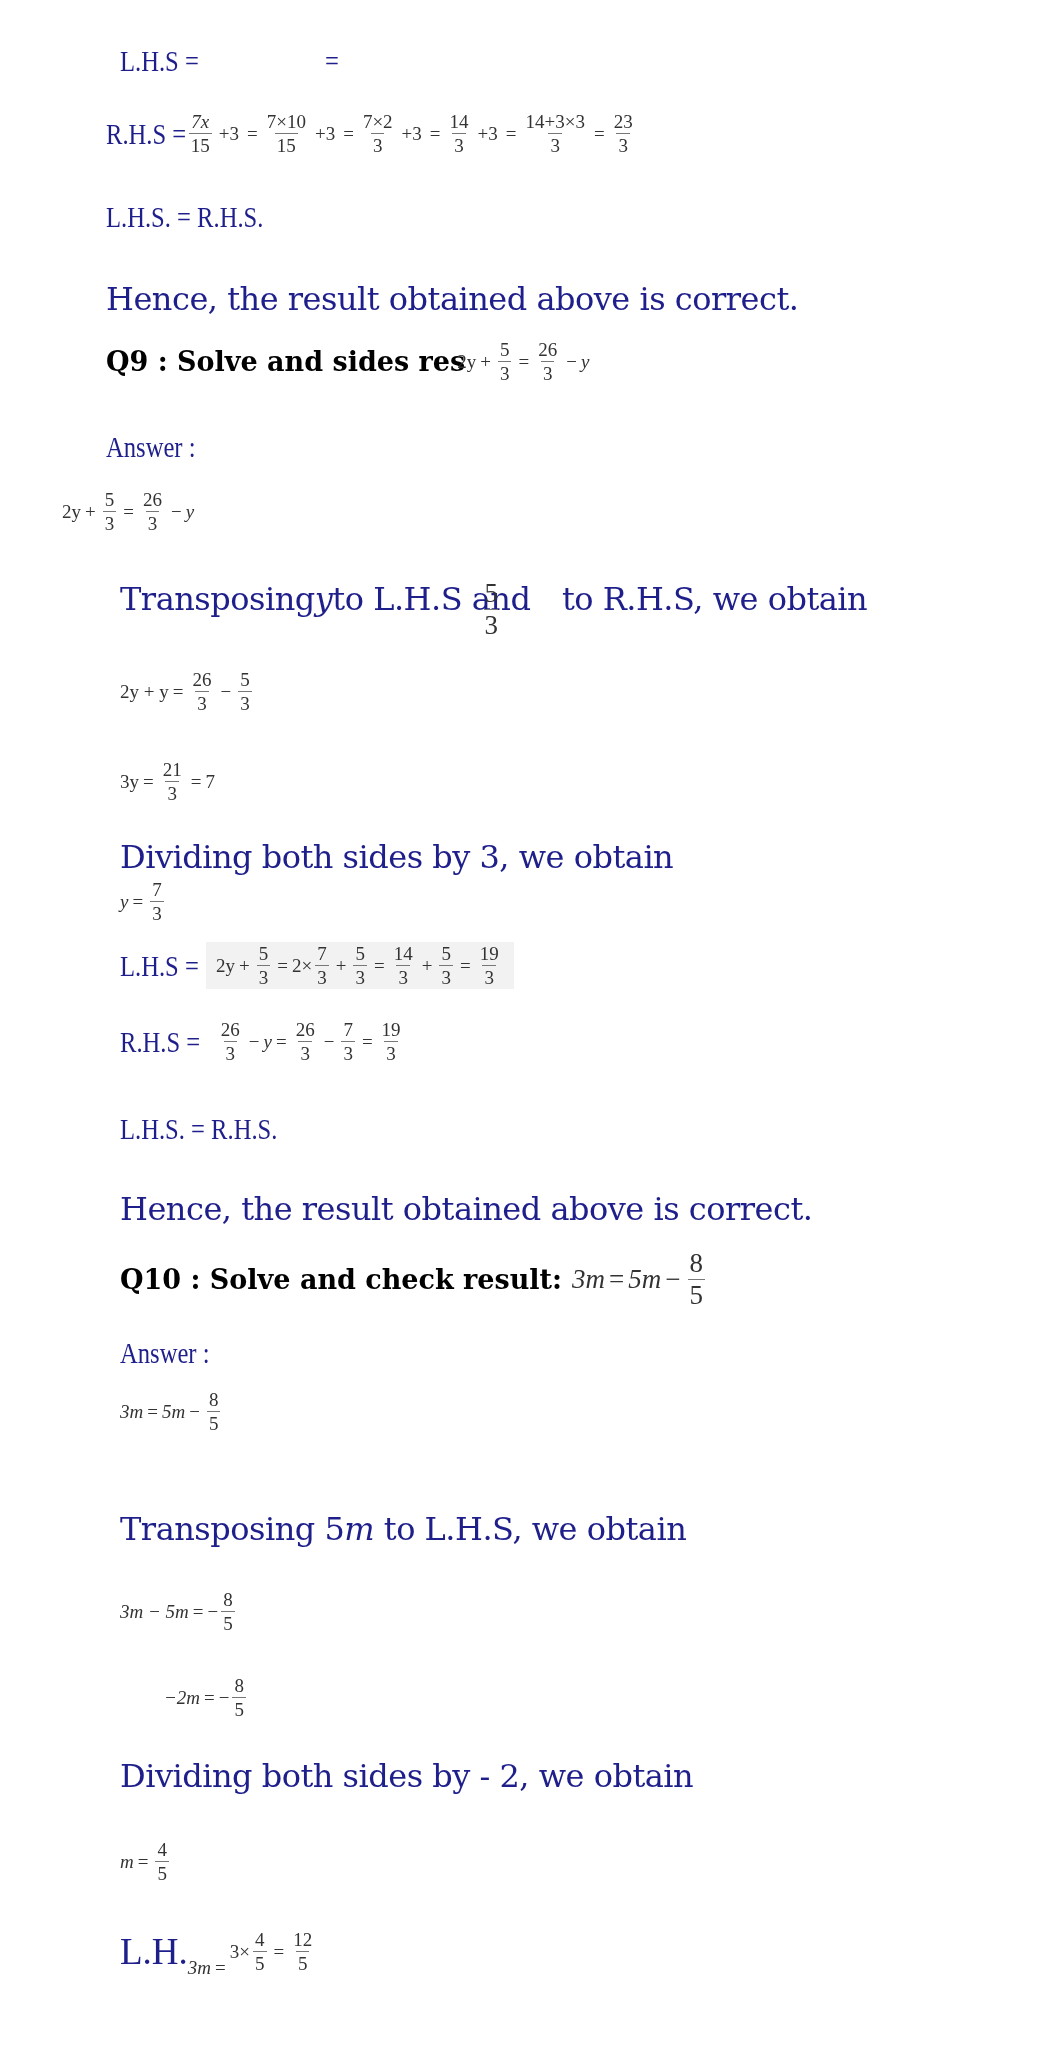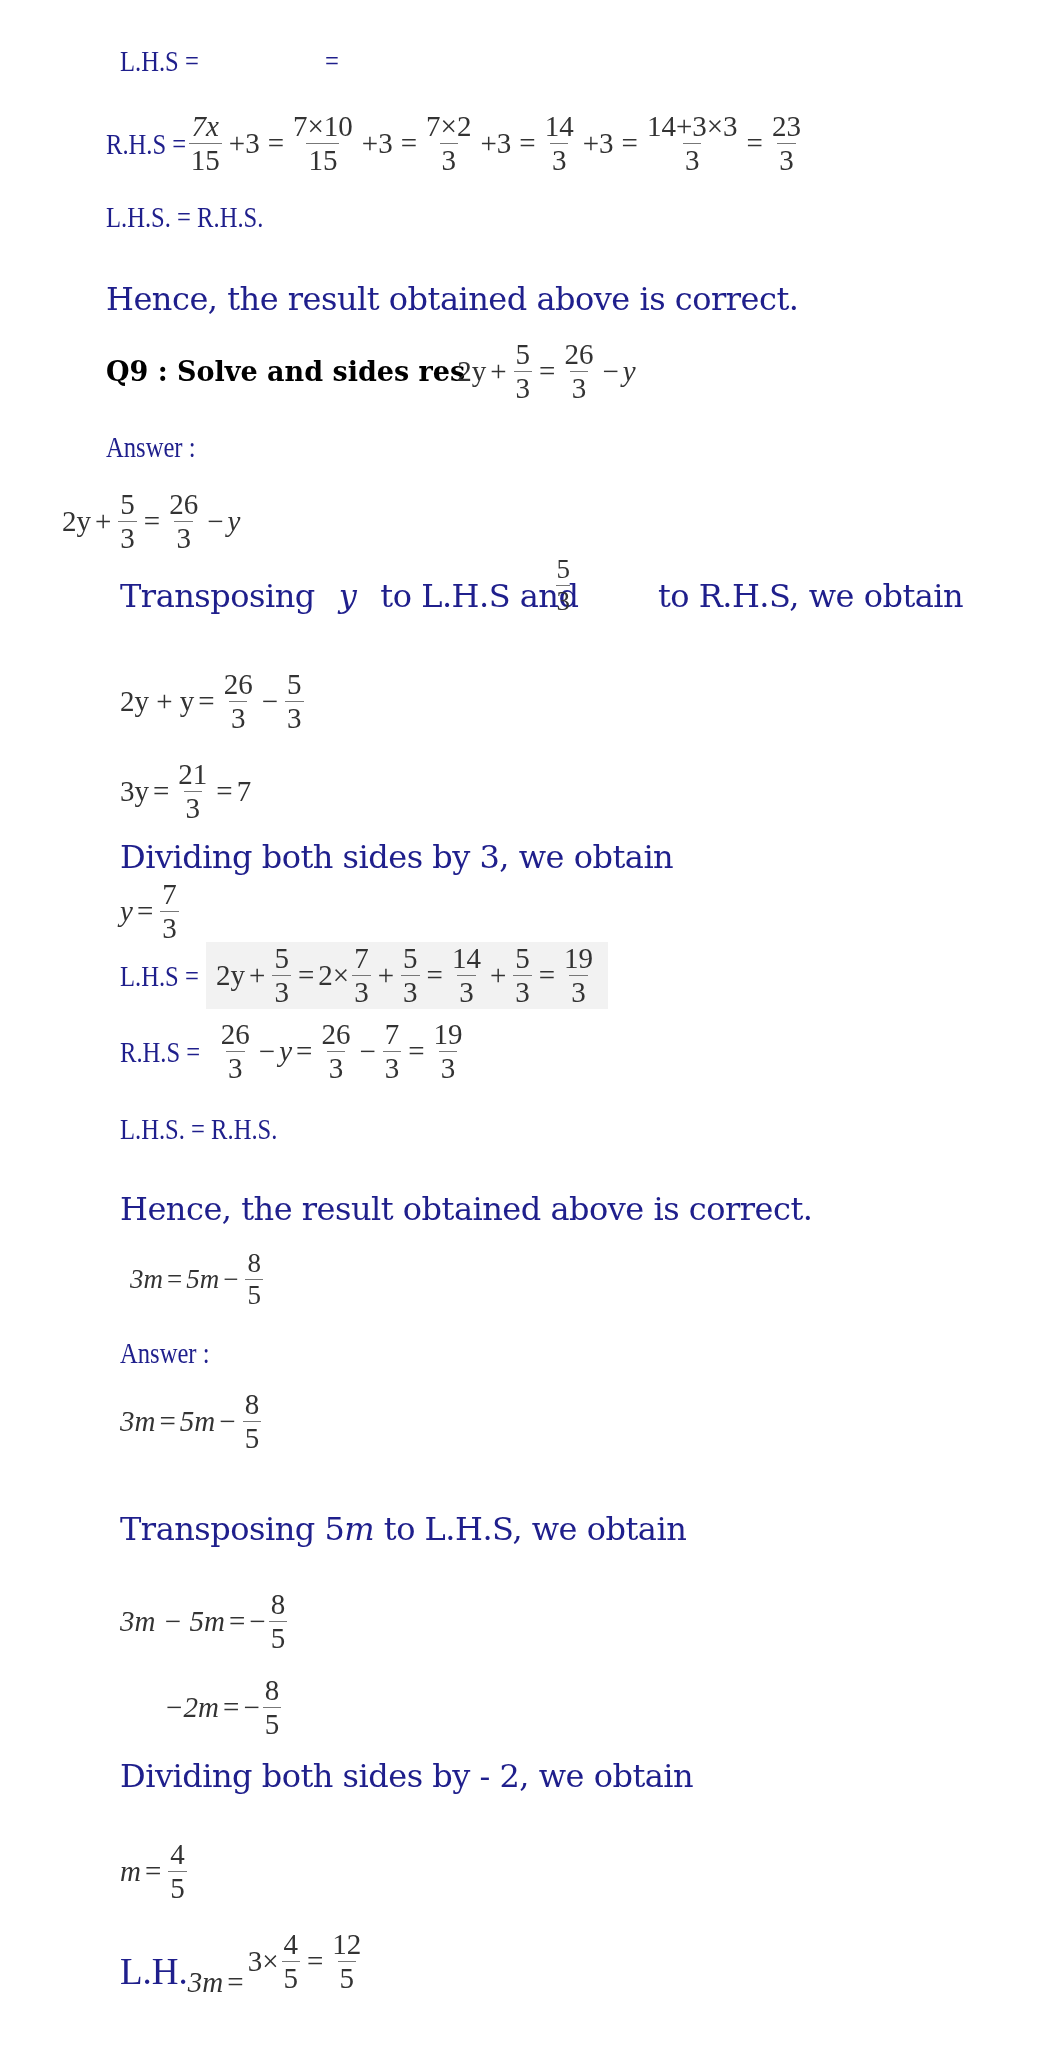--- a/index.html
+++ b/index.html
@@ -1,21 +1,21 @@
 <!DOCTYPE html>
 <html><head>
 <meta charset="utf-8">
 <style>
   html, body { margin:0; padding:0; background:#ffffff; }
   body { width:1039px; height:2048px; position:relative; overflow:hidden; }
   .ln { position:absolute; white-space:nowrap; }
   .blue { color:#1f1f8c; font-family:"DejaVu Serif", serif; font-size:32px; letter-spacing:-0.5px; }
   .blue-c { color:#1f1f8c; font-family:"Liberation Serif", serif; font-size:30px; transform:scaleX(0.82); transform-origin:left center; }
   .qhead { color:#000; font-family:"DejaVu Serif", serif; font-weight:bold; font-size:27px; }
-  .math { color:#333; font-family:"Liberation Serif", serif; font-size:29px; display:inline-flex; align-items:center; }
+  .math { color:#333; font-family:"Liberation Serif", serif; font-size:19px; display:inline-flex; align-items:center; }
   .math i { font-style:italic; }
   .frac { display:inline-flex; flex-direction:column; align-items:center; margin:0 3px; vertical-align:middle; }
   .frac .num { line-height:1; padding:0 2px 2px; }
   .frac .den { line-height:1; padding:2px 2px 0; border-top:1.5px solid #777; }
   .op { margin:0 4px; }
   .hl { background:#f2f2f2; padding:2px 10px; }
   .inline-frac { display:inline-flex; flex-direction:column; align-items:center; vertical-align:middle; font-family:"Liberation Serif", serif; font-size:27px; color:#333; line-height:1; position:relative; }
   .inline-frac .num { padding-bottom:2px; }
   .inline-frac .den { border-top:1.5px solid #777; padding-top:2px; }
 </style>
@@ -97,21 +97,21 @@
     </span>
   <span class="op">=</span>
   <span class="frac">
       <span class="num">26</span>
       <span class="den">3</span>
     </span>
   <span class="op">−</span>
   <i>y</i>
 </div>
 
-<div class="ln" style="left:120px;top:556px;display:flex;align-items:flex-end;gap:24px;">
+<div class="ln" style="left:120px;top:580px;display:flex;align-items:flex-start;">
   <span class="blue">Transposing </span>
   <i class="blue">y</i>
   <span class="blue"> to L.H.S and</span>
   <span class="inline-frac" style="margin-left:-46px;margin-right:50px;">
       <span class="num">5</span>
       <span class="den">3</span>
     </span>
   <span class="blue" style="margin-left:14px;">to R.H.S, we obtain</span>
 </div>
 
@@ -213,20 +213,21 @@
         <span class="num">19</span>
         <span class="den">3</span>
       </span>
   </span>
 </div>
 
 <div class="ln blue-c" style="left:120px;top:1112px;">L.H.S. = R.H.S.</div>
 <div class="ln blue" style="left:120px;top:1190px;">Hence, the result obtained above is correct.</div>
 
 <div class="ln" style="left:120px;top:1250px;display:flex;align-items:center;">
+  <span class="qhead">Q10 : Solve and check result:</span>
   <span class="math" style="margin-left:10px;font-size:27px;">
     <i>3m</i>
     <span class="op">=</span>
     <i>5m</i>
     <span class="op">−</span>
     <span class="frac">
         <span class="num">8</span>
         <span class="den">5</span>
       </span>
   </span>

